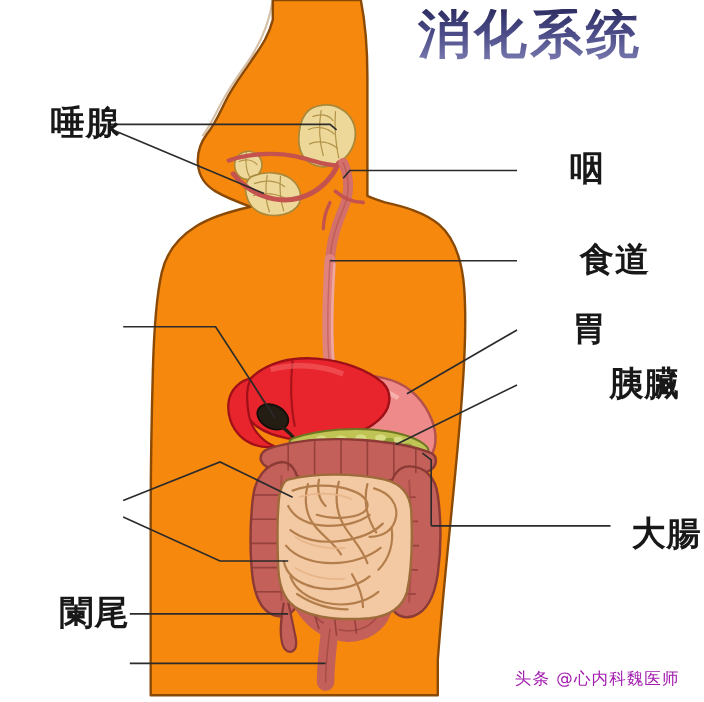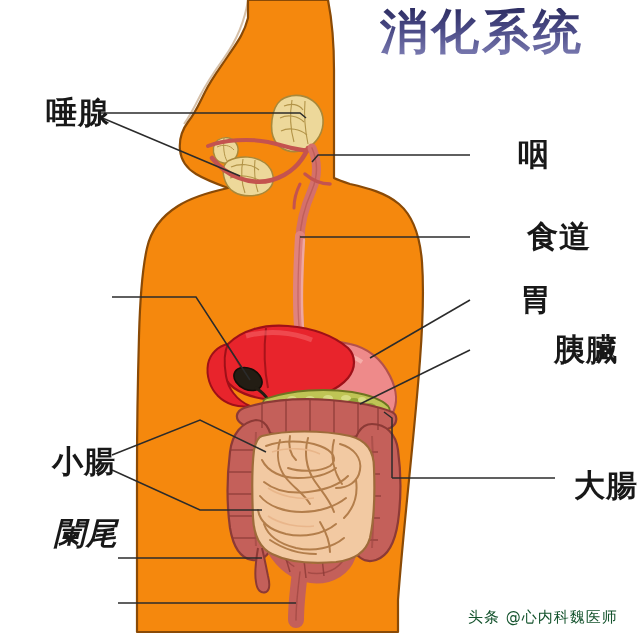--- a/index.html
+++ b/index.html
@@ -45,21 +45,21 @@
     color: #3b3b6e;
     background: linear-gradient(180deg, #2e2e63 0%, #4a4a86 45%, #7a7ab0 100%);
     -webkit-background-clip: text;
     background-clip: text;
     -webkit-text-fill-color: transparent;
     font-family: Liberation Serif, serif;
   }
   .watermark {
     position: absolute;
     font-size: 15px;
-    color: #14532d;
+    color: #a21caf;
     letter-spacing: 1px;
     white-space: nowrap;
     font-family: "DejaVu Sans", "Liberation Sans", sans-serif;
   }
 </style>
 </head>
 <body>
 
 <div id="stage">
 
@@ -379,23 +379,22 @@
 
       <path d="M118 603 L296 603"></path>
     </g>
   </svg>
 
   <div class="title" style="left:380px; top:8px;">消化系统</div>
 
   <div class="label label-lg" style="left:6px; top:97px;">唾腺</div>
 
 
-  <div class="label label-lg" style="left:12px; top:446px;">小腸</div>
-
-  <div class="label label-lg" style="left:14px; top:518px;font-style:italic;">闌尾</div>
+
+  <div class="label label-lg" style="left:14px; top:542px;">闌尾</div>
 
 
   <div class="label label-lg" style="left:478px; top:139px;">咽</div>
 
   <div class="label label-lg" style="left:487px; top:221px;">食道</div>
 
   <div class="label label-lg" style="left:480px; top:284px;">胃</div>
 
   <div class="label label-lg" style="left:487px; top:334px;margin-left:27px;">胰臟</div>
 

